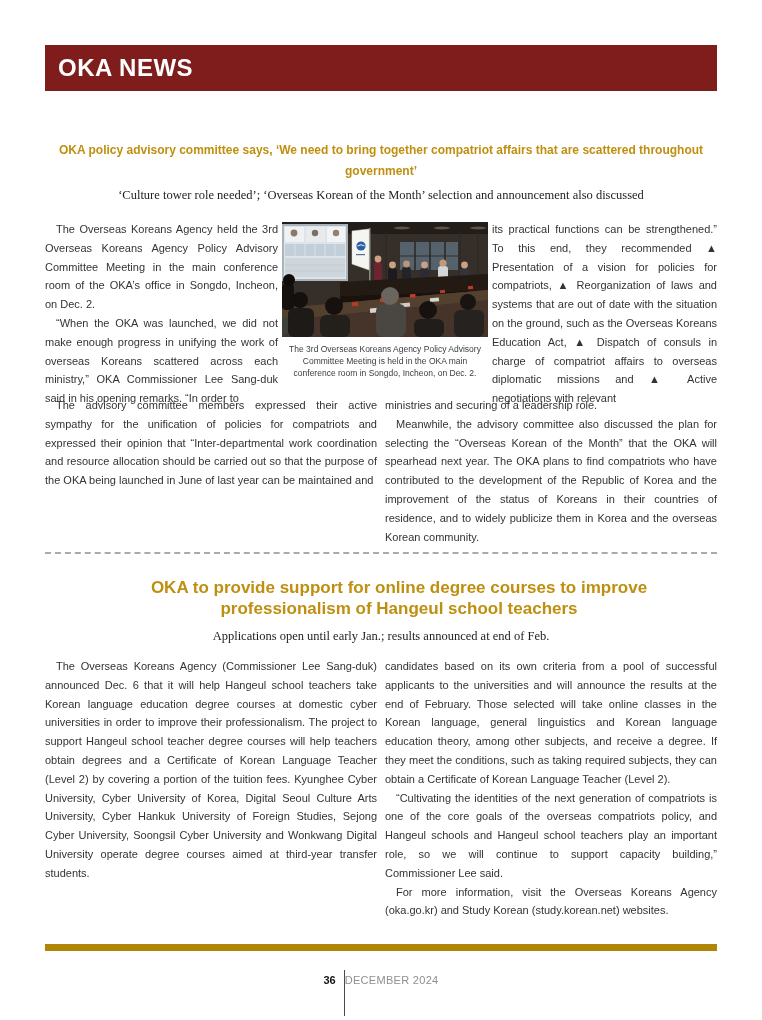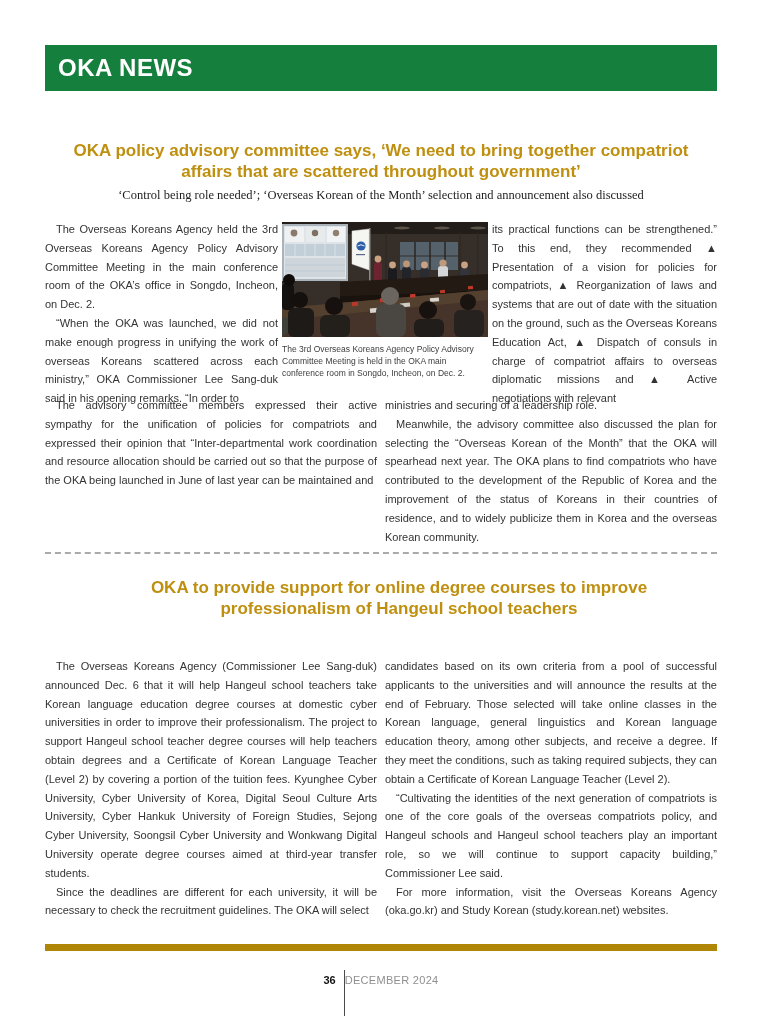--- a/index.html
+++ b/index.html
@@ -13,39 +13,39 @@
     margin: 0 auto;
     background: #ffffff;
     overflow: hidden;
   }
 
   
   .banner {
     position: absolute;
     top: 45px; left: 45px; right: 45px;
     height: 46px;
-    background: #15803d;
+    background: #7f1d1d;
     display: flex;
     align-items: center;
     padding-left: 13px;
   }
   .banner-title {
     color: #ffffff;
     font-size: 24px;
     font-weight: bold;
     letter-spacing: 0.5px;
   }
 
   
   .a1-head {
     position: absolute;
     top: 140px; left: 52px; right: 52px;
     text-align: center;
     color: #bf8f10;
-    font-size: 17px;
+    font-size: 12px;
     font-weight: bold;
     line-height: 21px;
   }
   .a1-sub {
     position: absolute;
     top: 188px; left: 52px; right: 52px;
     text-align: center;
     font-family: "Liberation Serif", serif;
     font-size: 12.5px;
     color: #1d1d1d;
@@ -71,21 +71,21 @@
     width: 206px; height: 115px;
     overflow: hidden;
     background: #362e28;
   }
   .photo-frame svg { display: block; width: 100%; height: 100%; }
   .caption {
     margin-top: 6px;
     font-size: 8.5px;
     line-height: 12px;
     color: #3c3c3c;
-    text-align: left;
+    text-align: center;
   }
 
   .a1-bottom {
     position: absolute;
     top: 396px; left: 45px; right: 45px;
     display: grid;
     grid-template-columns: 1fr 1fr;
     column-gap: 8px;
   }
 
@@ -159,21 +159,21 @@
 </head>
 <body>
 
 <div class="page">
 
   <div class="banner">
     <span class="banner-title">OKA NEWS</span>
   </div>
 
   <div class="a1-head">OKA policy advisory committee says, ‘We need to bring together compatriot affairs that are scattered throughout government’</div>
-  <div class="a1-sub">‘Control being role needed’; ‘Overseas Korean of the Month’ selection and announcement also discussed</div>
+  <div class="a1-sub">‘Culture tower role needed’; ‘Overseas Korean of the Month’ selection and announcement also discussed</div>
 
   <div class="a1-top">
     <div class="body-text">
       <p class="indent">The Overseas Koreans Agency held the 3rd Overseas Koreans Agency Policy Advisory Committee Meeting in the main conference room of the OKA’s office in Songdo, Incheon, on Dec. 2.</p>
       <p class="indent">“When the OKA was launched, we did not make enough progress in unifying the work of overseas Koreans scattered across each ministry,” OKA Commissioner Lee Sang-duk said in his opening remarks. “In order to</p>
     </div>
 
     <div class="figure-box">
       <div class="photo-frame">
         <svg viewBox="0 0 206 115" preserveAspectRatio="none">
@@ -278,25 +278,25 @@
     </div>
     <div class="body-text">
       <p>ministries and securing of a leadership role.</p>
       <p class="indent">Meanwhile, the advisory committee also discussed the plan for selecting the “Overseas Korean of the Month” that the OKA will spearhead next year. The OKA plans to find compatriots who have contributed to the development of the Republic of Korea and the improvement of the status of Koreans in their countries of residence, and to widely publicize them in Korea and the overseas Korean community.</p>
     </div>
   </div>
 
   <div class="divider"></div>
 
   <div class="a2-head">OKA to provide support for online degree courses to improve professionalism of Hangeul school teachers</div>
+  <div class="a2-sub">Applications open until early Jan.; results announced at end of Feb.</div>
 
   <div class="a2-body">
     <div class="body-text">
       <p class="indent">The Overseas Koreans Agency (Commissioner Lee Sang-duk) announced Dec. 6 that it will help Hangeul school teachers take Korean language education degree courses at domestic cyber universities in order to improve their professionalism. The project to support Hangeul school teacher degree courses will help teachers obtain degrees and a Certificate of Korean Language Teacher (Level 2) by covering a portion of the tuition fees. Kyunghee Cyber University, Cyber University of Korea, Digital Seoul Culture Arts University, Cyber Hankuk University of Foreign Studies, Sejong Cyber University, Soongsil Cyber University and Wonkwang Digital University operate degree courses aimed at third-year transfer students.</p>
-      <p class="indent">Since the deadlines are different for each university, it will be necessary to check the recruitment guidelines. The OKA will select</p>
     </div>
     <div class="body-text">
       <p>candidates based on its own criteria from a pool of successful applicants to the universities and will announce the results at the end of February. Those selected will take online classes in the Korean language, general linguistics and Korean language education theory, among other subjects, and receive a degree. If they meet the conditions, such as taking required subjects, they can obtain a Certificate of Korean Language Teacher (Level 2).</p>
       <p class="indent">“Cultivating the identities of the next generation of compatriots is one of the core goals of the overseas compatriots policy, and Hangeul schools and Hangeul school teachers play an important role, so we will continue to support capacity building,” Commissioner Lee said.</p>
       <p class="indent">For more information, visit the Overseas Koreans Agency (oka.go.kr) and Study Korean (study.korean.net) websites.</p>
     </div>
   </div>
 
   <div class="bottom-bar"></div>
   <div class="footer-mark">

